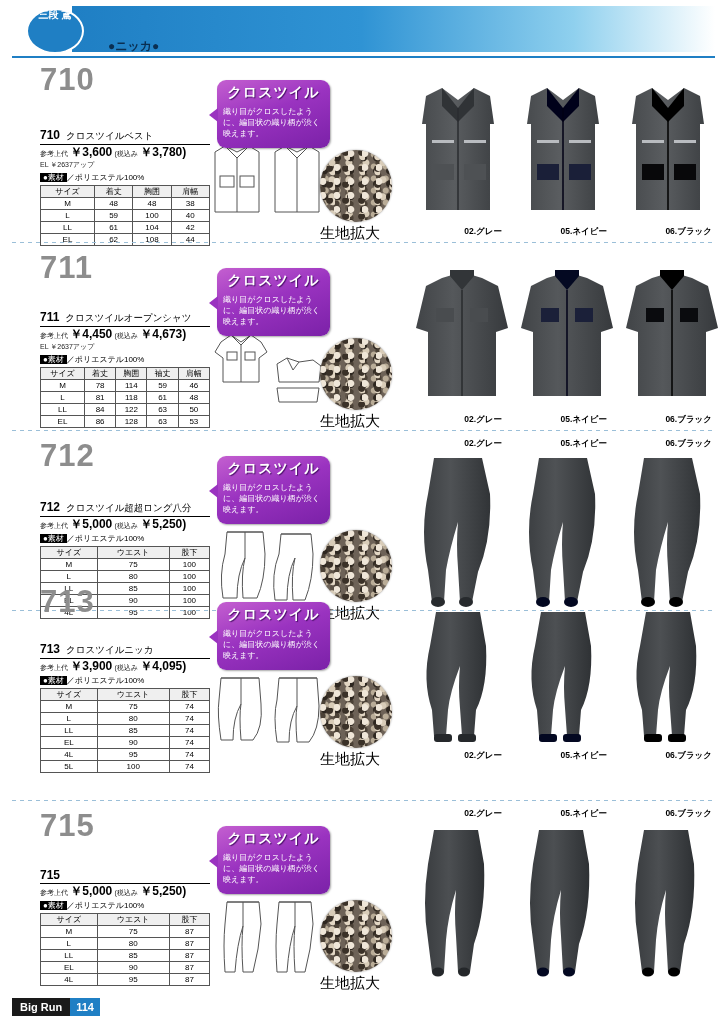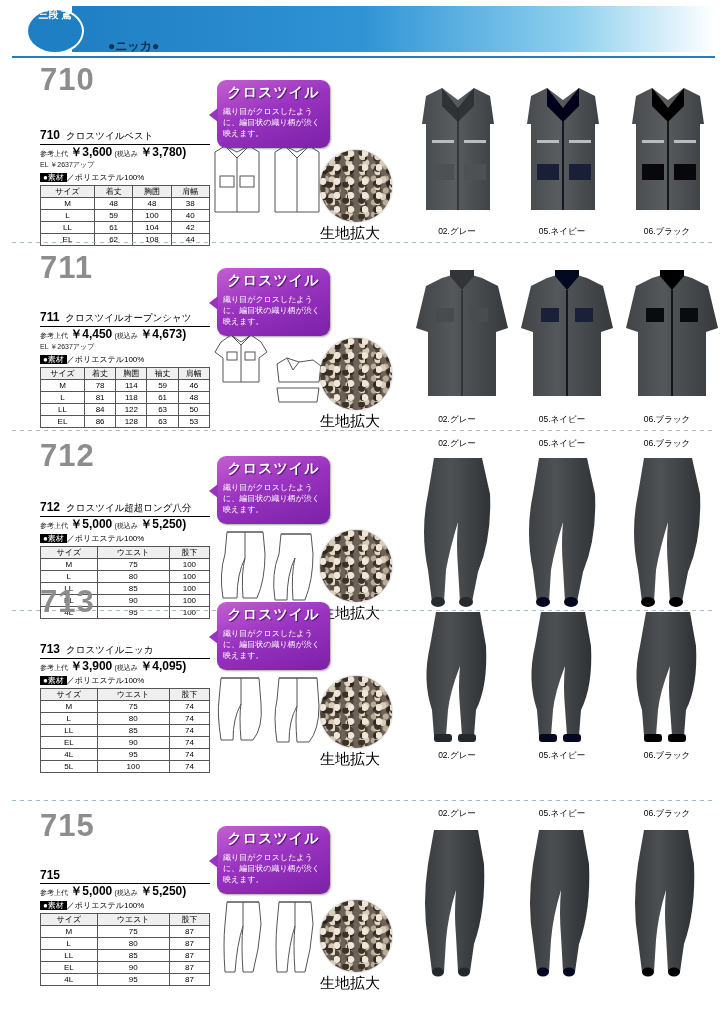--- a/index.html
+++ b/index.html
@@ -73,21 +73,21 @@
        radial-gradient(circle at 70% 75%, #d8ccb8 0 3px, transparent 4px),
        radial-gradient(circle at 15% 85%, #4b4136 0 3px, transparent 4px),
        radial-gradient(circle at 48% 38%, #b9ac97 0 2.5px, transparent 3.5px),
        radial-gradient(circle at 90% 85%, #5d5247 0 3px, transparent 4px);
      background-size:14px 14px,16px 16px,15px 15px,13px 13px,17px 17px,14px 14px,12px 12px,15px 15px;
   }
   .swlabel{position:absolute;font-size:15px;text-align:left;width:72px;}
 
   
   .photo{position:absolute;}
-  .collabel{position:absolute;font-size:8.5px;text-align:center;width:90px;}
+  .collabel{position:absolute;font-size:8.5px;text-align:right;width:90px;font-weight:bold;}
 
   
   .footer{position:absolute;left:12px;bottom:8px;width:703px;height:18px;}
   .fbadge{position:absolute;left:0;top:0;height:18px;padding:0 8px;background:#1a1a1a;color:#fff;
      font-size:11px;font-weight:bold;line-height:18px;}
   .fpage{position:absolute;left:58px;top:0;height:18px;width:30px;background:#1f7fc4;color:#fff;
      font-size:11px;font-weight:bold;line-height:18px;text-align:center;}
 </style>
 </head>
 <body>
@@ -698,14 +698,18 @@
                 <stop offset="1" stop-color="#000000"></stop>
  </linearGradient>
             </defs>
  <path d="M22 6 L66 6 L72 40 Q74 86 62 120 L58 148 L46 148 L44 112 Q42 88 44 66 Q36 92 34 116 L32 148 L20 148 L16 116 Q10 80 16 40 Z" fill="url(#q)"></path>
  <ellipse cx="52" cy="148" rx="6" ry="4.5" fill="#000000"></ellipse>
  <ellipse cx="26" cy="148" rx="6" ry="4.5" fill="#000000"></ellipse>
 </svg></div>
       </div>
     </div>
 
+  <div class="footer">
+    <div class="fbadge">Big Run</div>
+    <div class="fpage">114</div>
+  </div>
 
 </div>
 
 </body></html>

